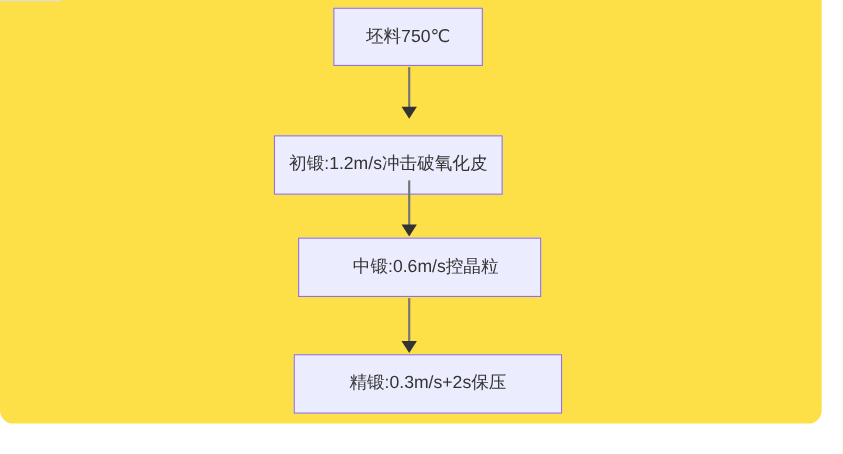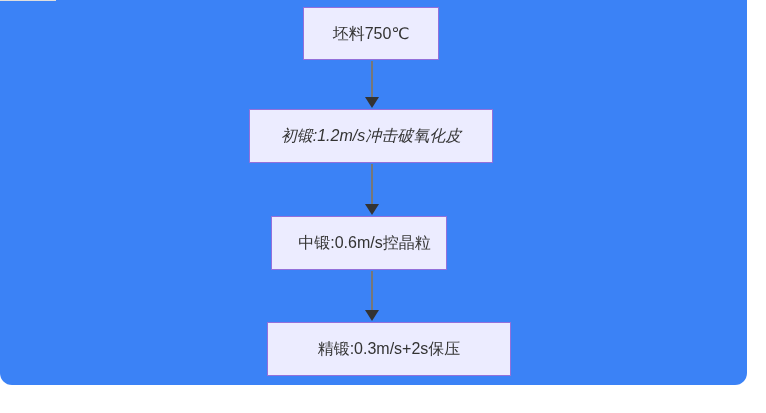--- a/index.html
+++ b/index.html
@@ -10,21 +10,21 @@
     font-family: "Liberation Sans", "DejaVu Sans", sans-serif;
     overflow: hidden;
     position: relative;
   }
   .canvas {
     position: absolute;
     left: 0;
     top: 0;
     width: 747px;
     height: 385px;
-    background: #3b82f6;
+    background: #fde047;
     border-radius: 0 0 12px 12px;
   }
   .top-edge-line {
     position: absolute;
     left: 0;
     top: 0;
     width: 56px;
     height: 1px;
     background: #dedede;
   }
@@ -35,22 +35,22 @@
     color: #333333;
     font-size: 16px;
     display: flex;
     align-items: center;
     justify-content: center;
     text-align: center;
     line-height: 1.2;
     white-space: nowrap;
   }
   .node-1 { left: 303px; top: 7px;   width: 136px; height: 53px; }
-  .node-2 { left: 249px; top: 109px; width: 244px; height: 54px; font-style: italic; }
-  .node-3 { left: 271px; top: 216px; width: 176px; height: 54px; padding-left: 11px; }
+  .node-2 { left: 249px; top: 123px; width: 208px; height: 54px; }
+  .node-3 { left: 271px; top: 216px; width: 221px; height: 54px; padding-left: 11px; }
   .node-4 { left: 267px; top: 322px; width: 244px; height: 54px; }
   .edge-line {
     position: absolute;
     left: 371px;
     width: 2px;
     background: #777777;
   }
   .edge-line-1 { top: 61px;  height: 38px; }
   .edge-line-2 { top: 164px; height: 41px; }
   .edge-line-3 { top: 271px; height: 40px; }

